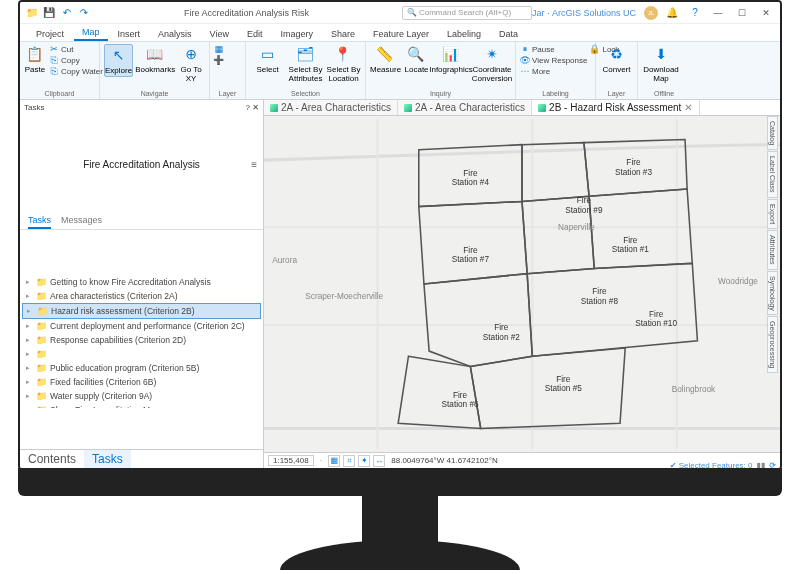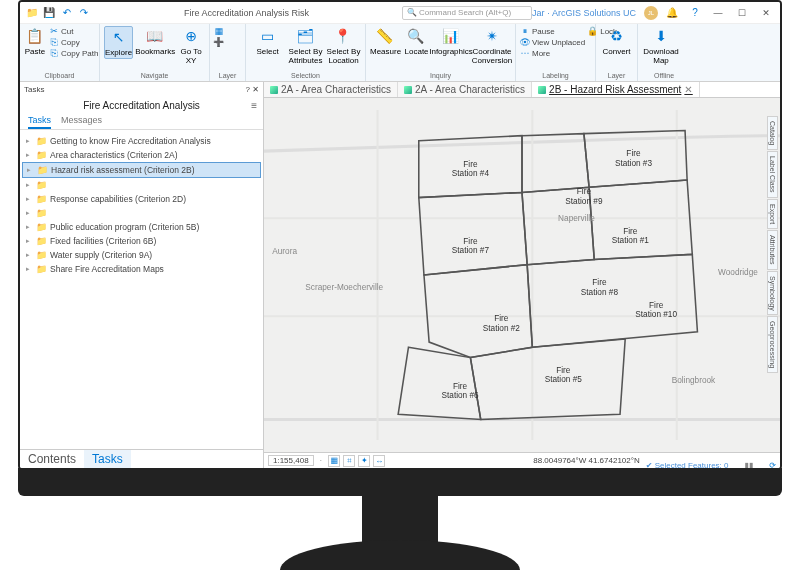--- a/index.html
+++ b/index.html
@@ -30,56 +30,56 @@
 .rg-label { text-align: center; color: #666; font-size: 7px; }
 .rbig { display: flex; flex-direction: column; align-items: center; width: 38px; cursor: pointer; text-align: center; line-height: 1.1; }
 .rbig.sel { background: #cfe4f7; border: 1px solid #8fb8de; border-radius: 2px; }
 .rbig-ico { width: 22px; height: 22px; display: flex; align-items: center; justify-content: center; font-size: 14px; color: #0078d4; }
 .rsmall-col { display: flex; flex-direction: column; gap: 1px; }
 .rsmall { display: flex; align-items: center; gap: 2px; cursor: pointer; color: #444; white-space: nowrap; font-size: 8px; }
 .rsm-ico { width: 10px; height: 10px; font-size: 9px; color: #0078d4; display: inline-flex; align-items: center; justify-content: center; }
 
 
 .workspace { flex: 1; display: flex; overflow: hidden; }
-.tasks-pane { width: 244px; border-right: 1px solid #ccc; display: flex; flex-direction: column; background: #fff; }
+.tasks-pane { width: 244px; border-right: 1px solid #ccc; display: flex; flex-direction: column; background: #fff; gap: 41px; }
 .tp-head { height: 14px; display: flex; justify-content: space-between; align-items: center; padding: 0 4px; font-size: 8px; color: #444; }
 .tp-title { text-align: center; font-size: 10px; padding: 4px 0 2px 0; color: #222; position: relative; }
 .tp-menu { position: absolute; right: 6px; top: 4px; color: #666; }
 .tp-tabs { display: flex; gap: 10px; padding: 0 8px; font-size: 9px; border-bottom: 1px solid #ddd; }
 .tp-tab { padding: 2px 0; color: #777; cursor: pointer; }
 .tp-tab.active { color: #0078d4; border-bottom: 2px solid #0078d4; }
 .task-list { flex: 1; overflow: auto; padding: 4px 2px; }
 .task-item { display: flex; align-items: center; gap: 4px; font-size: 8.5px; color: #444; padding: 2px 4px; cursor: pointer; white-space: nowrap; overflow: hidden; }
 .task-item.sel { background: #cfe4f7; border: 1px solid #5b9bd5; }
 .ti-caret { color: #999; font-size: 7px; width: 6px; }
 .ti-ico { width: 10px; font-size: 9px; color: #d2a32a; }
 .task-desc { font-size: 8px; color: #555; padding: 4px 6px; border-top: 1px solid #eee; line-height: 1.3; }
 .bottom-tabs { display: flex; font-size: 12px; border-top: 1px solid #ccc; }
 .btab { padding: 2px 8px; cursor: pointer; color: #555; }
 .btab.active { color: #0078d4; background: #eaf3fb; }
 
 .map-area { flex: 1; display: flex; flex-direction: column; position: relative; }
 .map-tabs { height: 16px; display: flex; background: #fff; border-bottom: 1px solid #ccc; font-size: 10px; }
 .mtab { display: flex; align-items: center; gap: 3px; padding: 0 6px; border-right: 1px solid #ddd; color: #555; cursor: pointer; background: #f7f7f7; }
-.mtab.active { background: #fff; color: #222; text-decoration: underline; }
+.mtab.active { background: #fff; color: #222; }
 .mtab-ico { width: 8px; height: 8px; background: linear-gradient(135deg,#7fb,#2a8); border-radius: 1px; }
 .mtab-close { color: #888; cursor: pointer; }
 .map-canvas { flex: 1; position: relative; background: #f0f0ef; overflow: hidden; }
 svg.mapsvg { position: absolute; inset: 0; width: 100%; height: 100%; }
 .station-label { font-size: 8px; fill: #333; text-anchor: middle; }
 .place-label { font-size: 8px; fill: #888; }
 .road { stroke: #ddd; stroke-width: 3; fill: none; }
 .road2 { stroke: #e6e6e4; stroke-width: 2; fill: none; }
 .district { fill: none; stroke: #555; stroke-width: 1.5; }
 .status-bar { height: 16px; background: #fff; border-top: 1px solid #ccc; display: flex; align-items: center; font-size: 8px; color: #444; padding: 0 4px; gap: 6px; }
 .sb-scale { border: 1px solid #ccc; padding: 0 4px; }
 .sb-tools { display: flex; gap: 3px; }
 .sb-tool { width: 12px; text-align: center; color: #0078d4; cursor: pointer; border: 1px solid #ccc; font-size: 8px; }
-.sb-coord { flex: 1; text-align: right; color: #444; }
-.sb-right { display: flex; gap: 16px; align-items: center; margin-top: 9px; }
+.sb-coord { flex: 1; text-align: left; color: #444; }
+.sb-right { display: flex; gap: 4px; align-items: center; margin-top: 9px; }
 
 
 .side-tabs { position: absolute; right: 2px; top: 114px; display: flex; flex-direction: column; gap: 1px; }
 .side-tab { writing-mode: vertical-rl; font-size: 7px; background: #f3f8fc; border: 1px solid #d0d0d0; padding: 4px 1px; color: #555; cursor: pointer; }
 </style>
 </head>
 <body>
 
 <div class="monitor">
 
@@ -99,40 +99,53 @@
       <span style="color:#4a90d9">Jar · ArcGIS Solutions UC</span>
       <span style="width:14px;height:14px;background:#e8c070;border-radius:50%;display:inline-flex;align-items:center;justify-content:center;font-size:6px;color:#fff">JL</span>
       <span class="qat-icon">🔔</span>
       <span class="qat-icon">?</span>
       <span class="win-btn">—</span>
       <span class="win-btn">☐</span>
       <span class="win-btn">✕</span>
     </div>
   </div>
 
+  <div class="ribbon-tabs" id="ribbon-tabs">
+      <span class="rtab">Project</span>
+      <span class="rtab active">Map</span>
+      <span class="rtab">Insert</span>
+      <span class="rtab">Analysis</span>
+      <span class="rtab">View</span>
+      <span class="rtab">Edit</span>
+      <span class="rtab">Imagery</span>
+      <span class="rtab">Share</span>
+      <span class="rtab">Feature Layer</span>
+      <span class="rtab">Labeling</span>
+      <span class="rtab">Data</span>
+    </div>
 
   <div class="ribbon">
     <div class="rgroup" style="width:80px">
       <div class="rg-content">
         <div class="rbig">
             <div class="rbig-ico">📋</div>
             <span>Paste</span>
           </div>
         <div class="rsmall-col">
           <div class="rsmall">
               <span class="rsm-ico">✂</span>
               <span>Cut</span>
             </div>
           <div class="rsmall">
               <span class="rsm-ico">⎘</span>
               <span>Copy</span>
             </div>
           <div class="rsmall">
               <span class="rsm-ico">⎘</span>
-              <span>Copy Path</span>
+              <span>Copy Water</span>
             </div>
         </div>
       </div>
       <div class="rg-label">Clipboard</div>
     </div>
     <div class="rgroup" style="width:110px">
       <div class="rg-content">
         <div class="rbig sel">
             <div class="rbig-ico">↖</div>
             <span>Explore</span>
@@ -201,21 +214,21 @@
     </div>
     <div class="rgroup" style="width:80px">
       <div class="rg-content">
         <div class="rsmall-col">
           <div class="rsmall">
               <span class="rsm-ico">⏸</span>
               <span>Pause</span>
             </div>
           <div class="rsmall">
               <span class="rsm-ico">👁</span>
-              <span>View Unplaced</span>
+              <span>View Response</span>
             </div>
           <div class="rsmall">
               <span class="rsm-ico">⋯</span>
               <span>More</span>
             </div>
         </div>
         <div class="rsmall-col">
           <div class="rsmall">
               <span class="rsm-ico">🔒</span>
               <span>Lock</span>
@@ -274,20 +287,21 @@
             <span>Area characteristics (Criterion 2A)</span>
           </div>
           <div class="task-item sel">
             <span class="ti-caret">▸</span>
             <span class="ti-ico">📁</span>
             <span>Hazard risk assessment (Criterion 2B)</span>
           </div>
           <div class="task-item">
             <span class="ti-caret">▸</span>
             <span class="ti-ico">📁</span>
+            <span>Current deployment and performance (Criterion 2C)</span>
           </div>
           <div class="task-item">
             <span class="ti-caret">▸</span>
             <span class="ti-ico">📁</span>
             <span>Response capabilities (Criterion 2D)</span>
           </div>
           <div class="task-item">
             <span class="ti-caret">▸</span>
             <span class="ti-ico">📁</span>
           </div>

